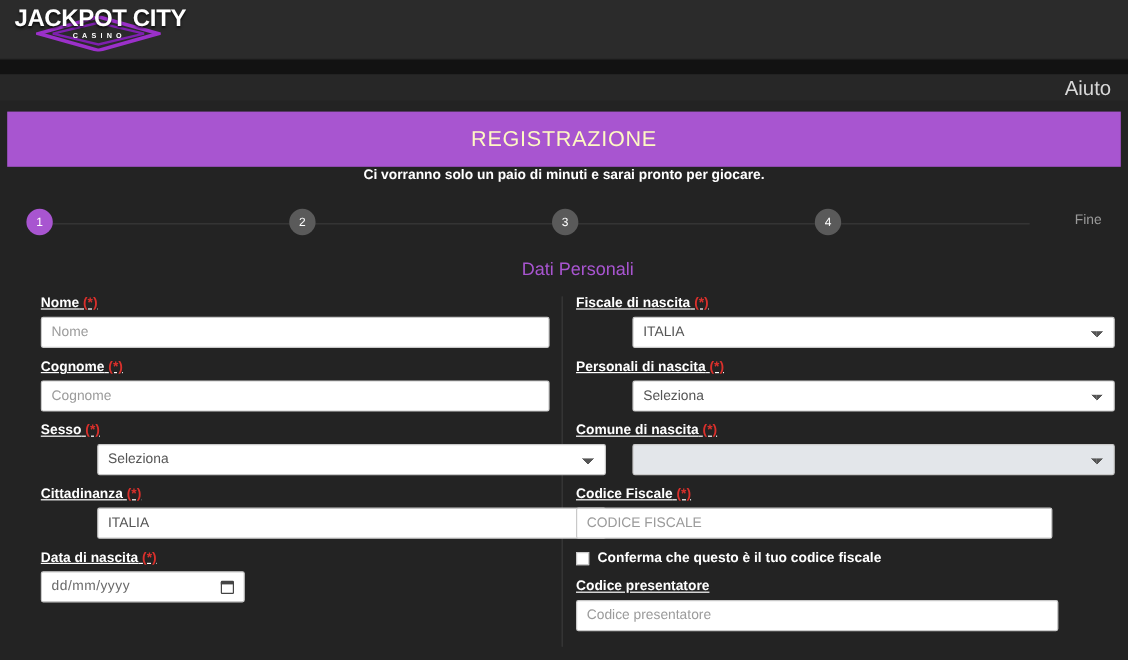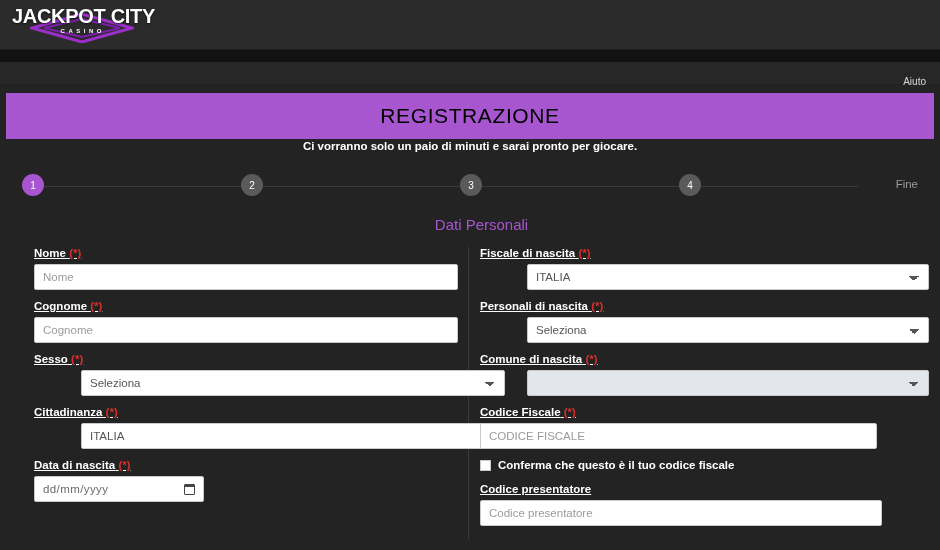--- a/index.html
+++ b/index.html
@@ -58,22 +58,22 @@
     height: 12px;
     background: #121212;
   }
   .header-nav {
     position: relative;
     height: 22px;
     background: #272727;
   }
   .help-link {
     position: absolute;
-    right: 14px; top: 14px;
-    font-size: 10px;
+    right: 14px; top: 2px;
+    font-size: 17px;
     color: #d8d8d8;
     text-decoration: none;
     cursor: pointer;
   }
 
   
   .page {
     position: relative;
     height: 466px;
     background: #232323;
@@ -82,22 +82,22 @@
 
   .banner {
     margin: 9px 6px 0 6px;
     height: 46px;
     background: #a855d0;
     display: flex;
     align-items: center;
     justify-content: center;
   }
   .banner-title {
-    color: #000000;
-    font-size: 21px;
+    color: #fef9c3;
+    font-size: 18px;
     letter-spacing: 0.6px;
     font-weight: 400;
   }
   .banner-sub {
     text-align: center;
     color: #ffffff;
     font-size: 11.5px;
     font-weight: bold;
     margin-top: 1px;
   }

